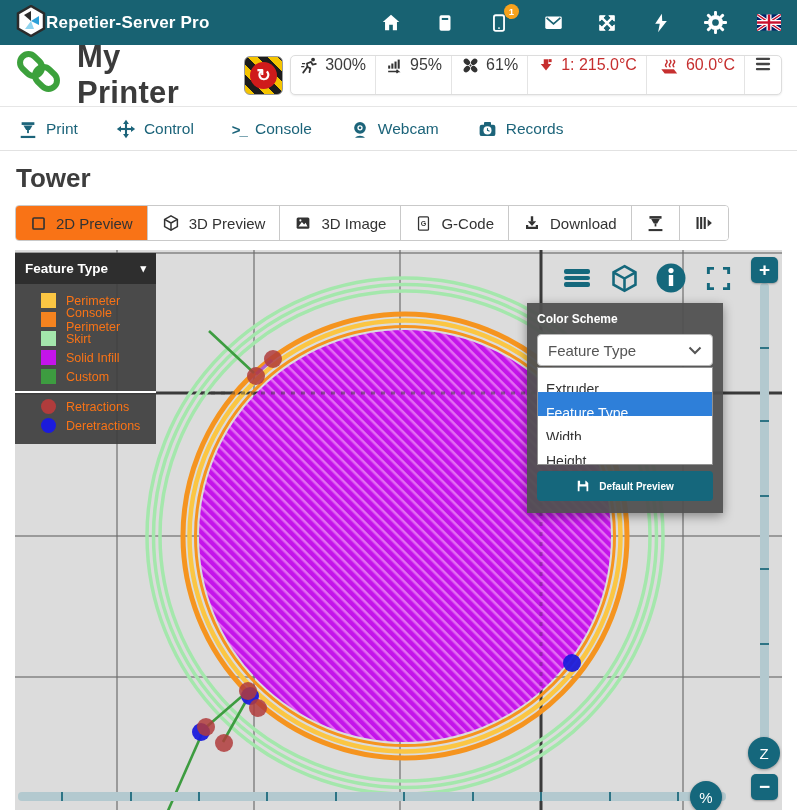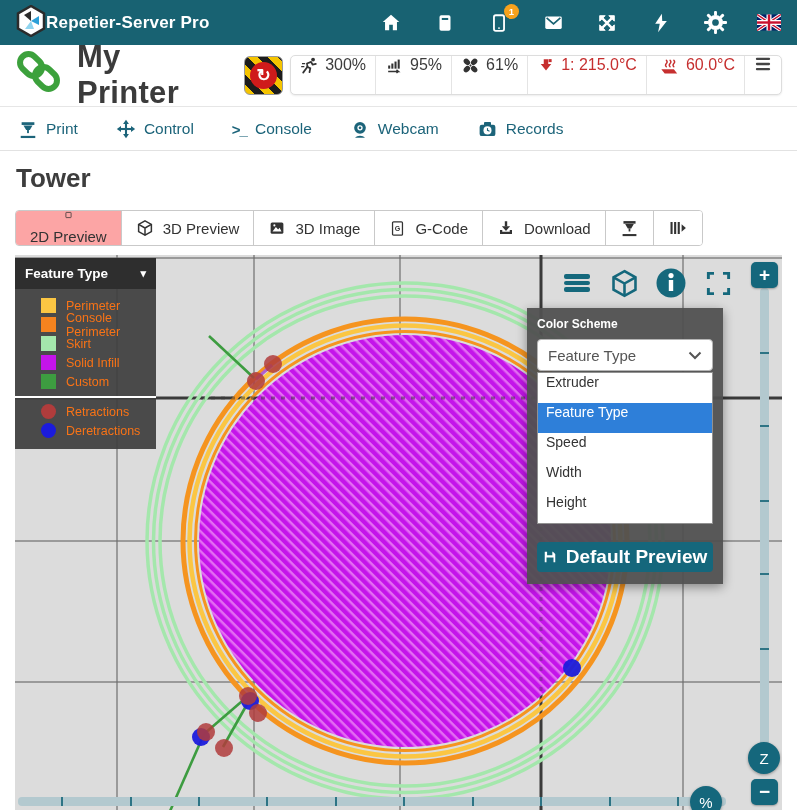--- a/index.html
+++ b/index.html
@@ -33,21 +33,21 @@
   .tab-row { display:flex; gap:38px; padding:13px 18px 12px; border-bottom:1px solid #e2e2e2; height:44px; }
   .tab { display:flex; align-items:center; gap:8px; color:#1c647a; font-size:15.5px; cursor:pointer; }
   .console-glyph { font-weight:bold; font-size:15px; letter-spacing:-1px; color:#1c647a; }
 
   
   .page-title { font-size:26px; font-weight:bold; color:#3d3d3d; margin:12px 16px 11px; }
   .view-tabs { margin:0 15px 9px; display:inline-flex; border:1px solid #c9c9c9; border-radius:4px; overflow:hidden; background:#fff; }
   .vtab { display:flex; align-items:center; gap:9px; padding:0 14px; height:34px; font-size:15px; color:#333;
     background:#fff; border-left:1px solid #c9c9c9; cursor:pointer; white-space:nowrap; }
   .vtab:first-child { border-left:none; }
-  .vtab.active { background:#fca5a5;flex-direction:column; }
+  .vtab.active { background:#f97316; }
 
   
   .preview { position:relative; margin-left:15px; width:767px; height:563px; background:#dcdcdc; overflow:hidden; }
   #plot { position:absolute; left:0; top:0; }
 
   
   .legend { position:absolute; left:0; top:3px; width:141px; z-index:3; }
   .legend-head { background:#2e2e2e; color:#fff; height:31px; display:flex; align-items:center;
     padding:0 10px; font-size:13.5px; font-weight:bold; cursor:pointer; }
   .legend-caret { margin-left:auto; font-size:11px; }
@@ -62,23 +62,23 @@
   .ptool-btn { width:34px; height:30px; display:flex; align-items:center; justify-content:center; cursor:pointer; }
   .hbar { width:26px; height:4.6px; background:#15687c; border-radius:2px; margin:2.1px 0; }
 
   
   .popup { position:absolute; left:512px; top:53px; width:196px; background:rgba(80,80,80,.95);
     padding:9px 10px 12px; z-index:4; box-shadow:0 3px 10px rgba(0,0,0,.4); }
   .popup-label { color:#fff; font-size:12px; font-weight:bold; margin-bottom:8px; }
   .select-box { height:32px; background:#fff; border:1px solid #b5b5b5; border-radius:4px; display:flex;
     align-items:center; padding:0 10px; font-size:15px; color:#555; cursor:pointer; }
   .dd-list { background:#fff; border:1px solid #919191; margin-top:1px; }
-  .dd-item { height:30px; line-height:18px; padding:0 8px; font-size:14px; color:#333; cursor:pointer; overflow:hidden; }
-  .default-btn { margin-top:18px; width:100%; height:30px; background:#15677c; border:none; border-radius:4px;
-    color:#fff; font-size:19px; font-weight:600; display:flex; align-items:center; justify-content:center;
+  .dd-item { height:24px; line-height:18px; padding:12px 8px; font-size:14px; color:#333; cursor:pointer; overflow:hidden; }
+  .default-btn { margin-top:6px; width:100%; height:30px; background:#15677c; border:none; border-radius:4px;
+    color:#fff; font-size:10px; font-weight:600; display:flex; align-items:center; justify-content:center;
     gap:9px; cursor:pointer; font-family:"Liberation Sans", sans-serif; }
 
   
   .sq-btn { position:absolute; width:27px; height:26px; background:#15677c; color:#fff; border-radius:5px;
     display:flex; align-items:center; justify-content:center; font-size:19px; font-weight:bold; z-index:5;
     cursor:pointer; box-shadow:0 1px 2px rgba(0,0,0,.3); }
   .circle-btn { position:absolute; width:32px; height:32px; border-radius:50%; background:#15677c; color:#fff;
     display:flex; align-items:center; justify-content:center; font-size:15px; z-index:6; cursor:pointer;
     box-shadow:0 1px 3px rgba(0,0,0,.35); }
   .vtrack { position:absolute; left:745px; top:33px; width:9px; height:479px; background:#b3c9cf; border-radius:4px; z-index:4; cursor:pointer; }
@@ -461,21 +461,20 @@
     <div class="popup-label">Color Scheme</div>
     <div class="select-box">
       <span>Feature Type</span>
       <svg width="14" height="9" viewBox="0 0 14 9" style="margin-left:auto">
         <path d="M1.5,1.5 L7,7 L12.5,1.5" fill="none" stroke="#555" stroke-width="2"></path>
       </svg>
     </div>
     <div class="dd-list">
         <div class="dd-item">Extruder</div>
         <div class="dd-item" style="background: rgb(46, 127, 217); color: rgb(255, 255, 255);">Feature Type</div>
-        <div class="dd-item">Speed</div>
         <div class="dd-item">Width</div>
         <div class="dd-item">Height</div>
       </div>
     <button class="default-btn">
       <svg width="14" height="14" viewBox="0 0 24 24" fill="#fff">
         <path d="M3,3 H17 L21,7 V21 H3 Z M7,3 V9 H16 V3 Z M6,13 H18 V21 H6 Z" fill-rule="evenodd"></path>
         <rect x="12.5" y="4" width="2.5" height="4" fill="#15677c"></rect>
       </svg>
       <span>Default Preview</span>
     </button>

